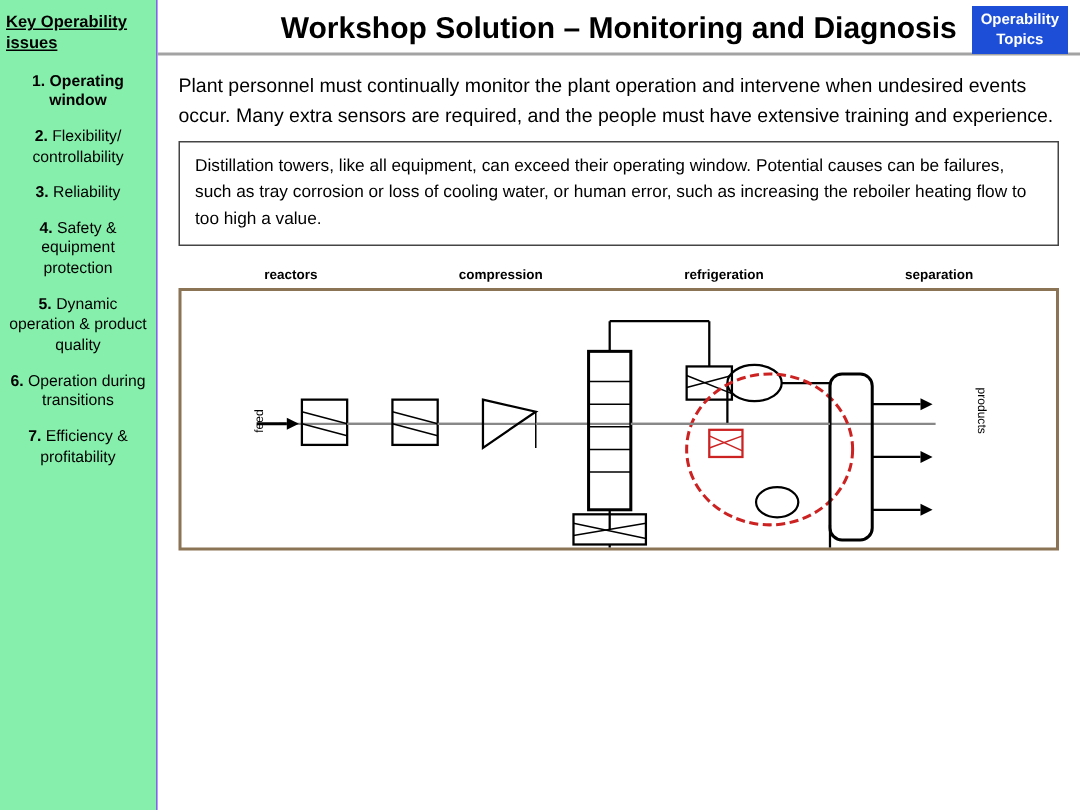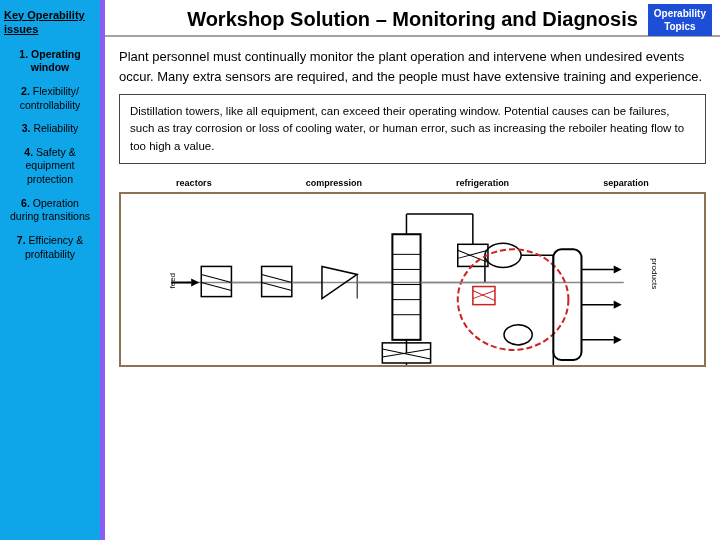--- a/index.html
+++ b/index.html
@@ -9,22 +9,22 @@
       font-family: Arial, sans-serif;
       display: flex;
       overflow: hidden;
       background: #fff;
     }
 
     
     #sidebar {
       width: 105px;
       min-width: 105px;
-      background: #0ea5e9;
-      border-right: 5px solid #8b5cf6;
+      background: #86efac;
+      border-right: 1px solid #8b5cf6;
       padding: 8px 4px;
       font-size: 11px;
     }
     #sidebar .sidebar-title {
       font-weight: bold;
       font-size: 11px;
       color: #000;
       margin-bottom: 10px;
       text-decoration: underline;
       line-height: 1.3;
@@ -162,20 +162,23 @@
   <div class="sidebar-item">
     <span class="item-number">2. </span><span>Flexibility/ controllability</span>
   </div>
   <div class="sidebar-item">
     <span class="item-number">3. </span><span>Reliability</span>
   </div>
   <div class="sidebar-item">
     <span class="item-number">4. </span><span>Safety &amp; equipment protection</span>
   </div>
   <div class="sidebar-item">
+    <span class="item-number">5. </span><span>Dynamic operation &amp; product quality</span>
+  </div>
+  <div class="sidebar-item">
     <span class="item-number">6. </span><span>Operation during transitions</span>
   </div>
   <div class="sidebar-item">
     <span class="item-number">7. </span><span>Efficiency &amp; profitability</span>
   </div>
 </div>
 
 <div id="main">
 
   <div id="header">

